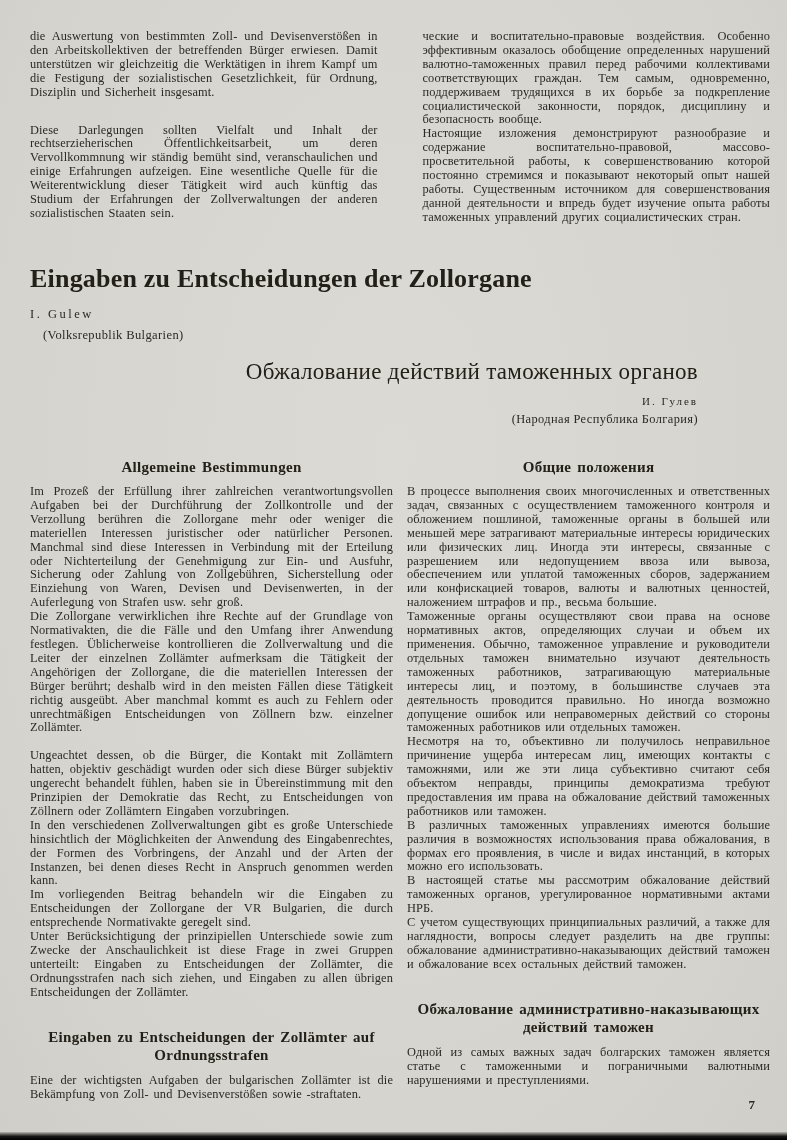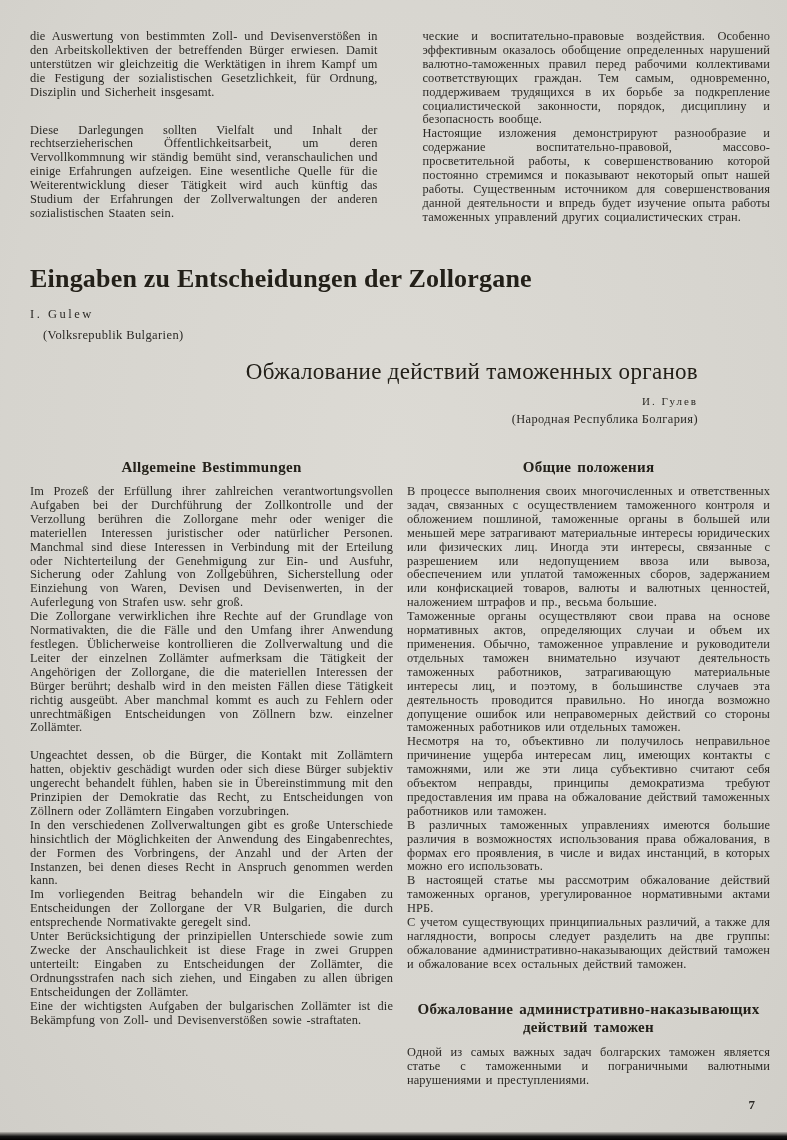--- a/index.html
+++ b/index.html
@@ -76,20 +76,21 @@
 <div class="main-section col2">
 
   <div class="col">
     <h3 class="sec-h">Allgemeine Bestimmungen</h3>
     <p class="body-p">Im Prozeß der Erfüllung ihrer zahlreichen verantwortungsvollen Aufgaben bei der Durchführung der Zollkontrolle und der Verzollung berühren die Zollorgane mehr oder weniger die materiellen Interessen juristischer oder natürlicher Personen. Manchmal sind diese Interessen in Verbindung mit der Erteilung oder Nichterteilung der Genehmigung zur Ein- und Ausfuhr, Sicherung oder Zahlung von Zollgebühren, Sicherstellung oder Einziehung von Waren, Devisen und Devisenwerten, in der Auferlegung von Strafen usw. sehr groß.</p>
     <p class="body-p">Die Zollorgane verwirklichen ihre Rechte auf der Grundlage von Normativakten, die die Fälle und den Umfang ihrer Anwendung festlegen. Üblicherweise kontrollieren die Zollverwaltung und die Leiter der einzelnen Zollämter aufmerksam die Tätigkeit der Angehörigen der Zollorgane, die die materiellen Interessen der Bürger berührt; deshalb wird in den meisten Fällen diese Tätigkeit richtig ausgeübt. Aber manchmal kommt es auch zu Fehlern oder unrechtmäßigen Entscheidungen von Zöllnern bzw. einzelner Zollämter.</p>
     <p class="body-p mt">Ungeachtet dessen, ob die Bürger, die Kontakt mit Zollämtern hatten, objektiv geschädigt wurden oder sich diese Bürger subjektiv ungerecht behandelt fühlen, haben sie in Übereinstimmung mit den Prinzipien der Demokratie das Recht, zu Entscheidungen von Zöllnern oder Zollämtern Eingaben vorzubringen.</p>
     <p class="body-p">In den verschiedenen Zollverwaltungen gibt es große Unterschiede hinsichtlich der Möglichkeiten der Anwendung des Eingabenrechtes, der Formen des Vorbringens, der Anzahl und der Arten der Instanzen, bei denen dieses Recht in Anspruch genommen werden kann.</p>
     <p class="body-p">Im vorliegenden Beitrag behandeln wir die Eingaben zu Entscheidungen der Zollorgane der VR Bulgarien, die durch entsprechende Normativakte geregelt sind.</p>
     <p class="body-p">Unter Berücksichtigung der prinzipiellen Unterschiede sowie zum Zwecke der Anschaulichkeit ist diese Frage in zwei Gruppen unterteilt: Eingaben zu Entscheidungen der Zollämter, die Ordnungsstrafen nach sich ziehen, und Eingaben zu allen übrigen Entscheidungen der Zollämter.</p>
+    <h3 class="sec-h sec-h2">Eingaben zu Entscheidungen der Zollämter auf Ordnungsstrafen</h3>
     <p class="body-p">Eine der wichtigsten Aufgaben der bulgarischen Zollämter ist die Bekämpfung von Zoll- und Devisenverstößen sowie -straftaten.</p>
   </div>
 
   <div class="col">
     <h3 class="sec-h">Общие положения</h3>
     <p class="body-p">В процессе выполнения своих многочисленных и ответственных задач, связанных с осуществлением таможенного контроля и обложением пошлиной, таможенные органы в большей или меньшей мере затрагивают материальные интересы юридических или физических лиц. Иногда эти интересы, связанные с разрешением или недопущением ввоза или вывоза, обеспечением или уплатой таможенных сборов, задержанием или конфискацией товаров, валюты и валютных ценностей, наложением штрафов и пр., весьма большие.</p>
     <p class="body-p">Таможенные органы осуществляют свои права на основе нормативных актов, определяющих случаи и объем их применения. Обычно, таможенное управление и руководители отдельных таможен внимательно изучают деятельность таможенных работников, затрагивающую материальные интересы лиц, и поэтому, в большинстве случаев эта деятельность проводится правильно. Но иногда возможно допущение ошибок или неправомерных действий со стороны таможенных работников или отдельных таможен.</p>
     <p class="body-p">Несмотря на то, объективно ли получилось неправильное причинение ущерба интересам лиц, имеющих контакты с таможнями, или же эти лица субъективно считают себя объектом неправды, принципы демократизма требуют предоставления им права на обжалование действий таможенных работников или таможен.</p>
     <p class="body-p">В различных таможенных управлениях имеются большие различия в возможностях использования права обжалования, в формах его проявления, в числе и видах инстанций, в которых можно его использовать.</p>
     <p class="body-p">В настоящей статье мы рассмотрим обжалование действий таможенных органов, урегулированное нормативными актами НРБ.</p>

